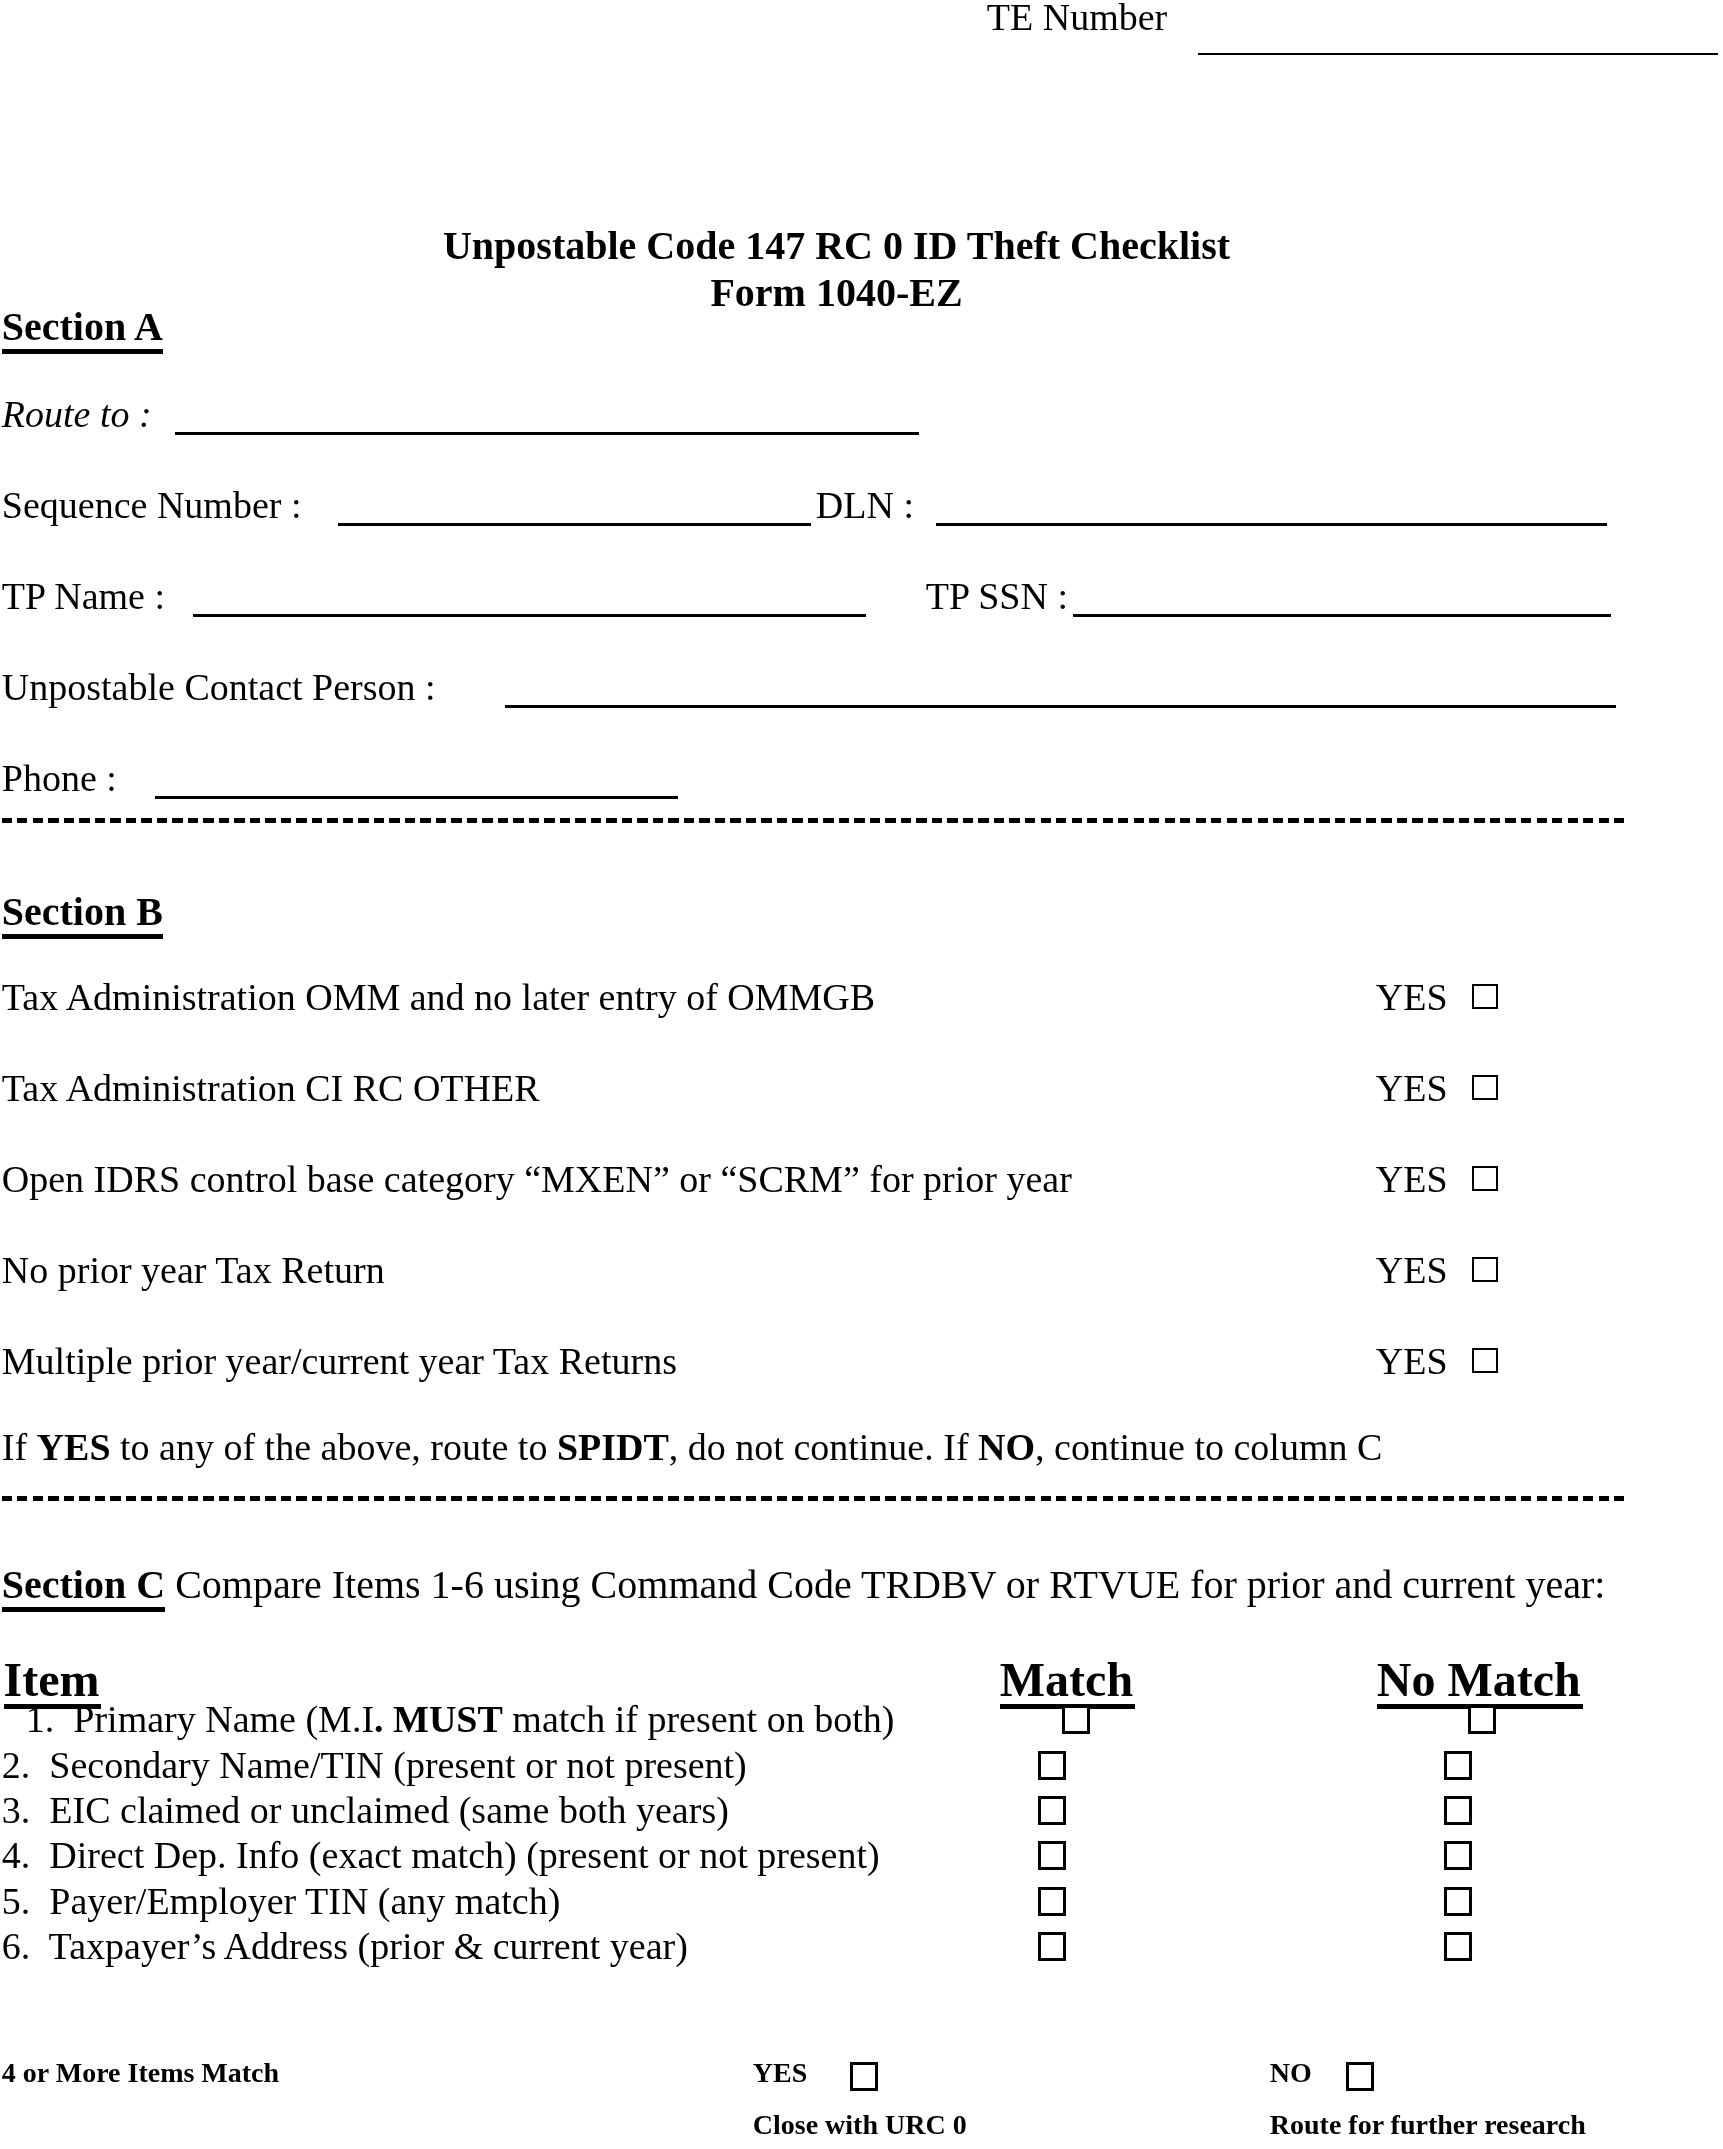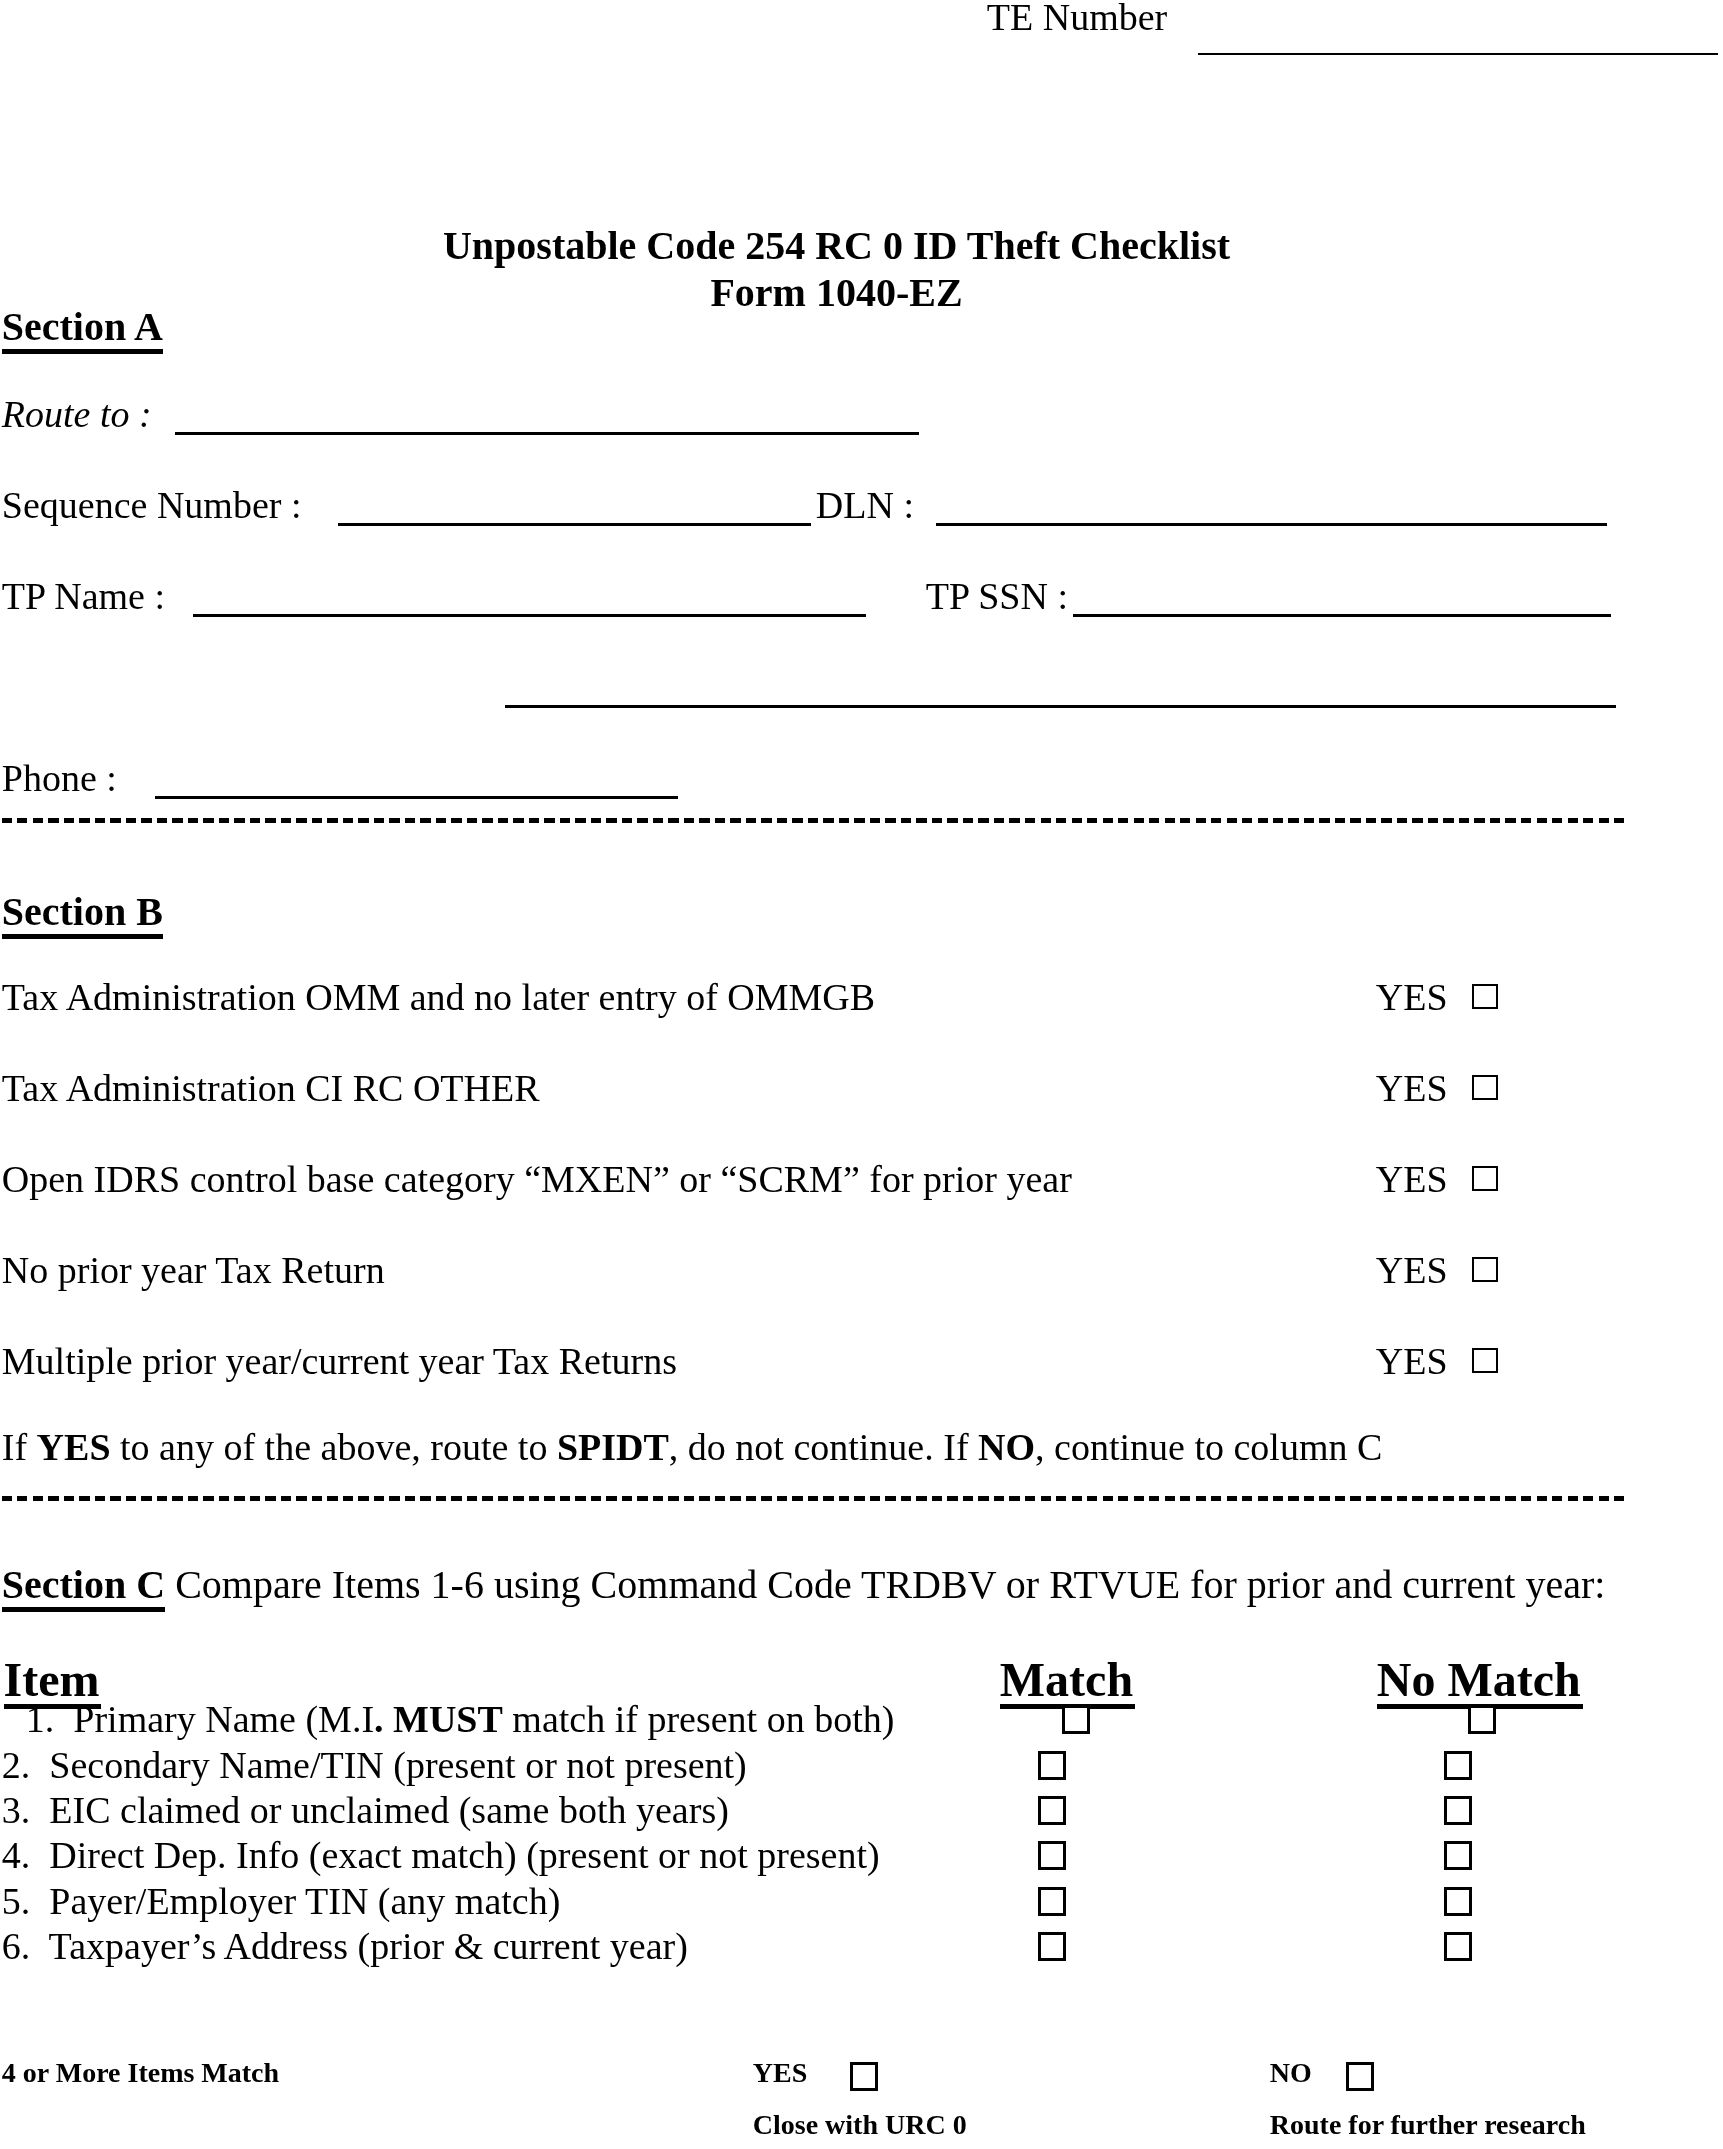--- a/index.html
+++ b/index.html
@@ -39,21 +39,21 @@
 </head>
 <body>
 
 <div class="page">
 
   <div class="line" style="top:-1.8px;">
     <span class="abs" style="left:985px;top:0;">TE Number</span>
   </div>
   <div class="uline" style="left:1198px;width:520px;top:53px;border-top-width:2.7px;"></div>
 
-  <div class="title" style="top:226px;">Unpostable Code 254 RC 0 ID Theft Checklist</div>
+  <div class="title" style="top:226px;">Unpostable Code 147 RC 0 ID Theft Checklist</div>
   <div class="title" style="top:273px;">Form 1040-EZ</div>
 
   <div class="line" style="top:307px;">
     <span class="hdr u">Section A</span>
   </div>
 
   <div class="line" style="top:395px;font-style:italic;">
     <span>Route to :</span>
   </div>
   <div class="uline" style="left:175px;width:744px;top:432px;"></div>
@@ -65,20 +65,23 @@
   <div class="uline" style="left:338px;width:473px;top:523px;"></div>
   <div class="uline" style="left:936px;width:671px;top:523px;"></div>
 
   <div class="line" style="top:577px;">
     <span>TP Name :</span>
     <span class="abs" style="left:924px;top:0;">TP SSN :</span>
   </div>
   <div class="uline" style="left:193px;width:673px;top:614px;"></div>
   <div class="uline" style="left:1073px;width:538px;top:614px;"></div>
 
+  <div class="line" style="top:668px;">
+    <span>Unpostable Contact Person :</span>
+  </div>
   <div class="uline" style="left:505px;width:1111px;top:705px;"></div>
 
   <div class="line" style="top:759px;">
     <span>Phone :</span>
   </div>
   <div class="uline" style="left:155px;width:523px;top:796px;"></div>
 
   <div class="dash" style="top:818px;"></div>
 
   <div class="line" style="top:892px;">

